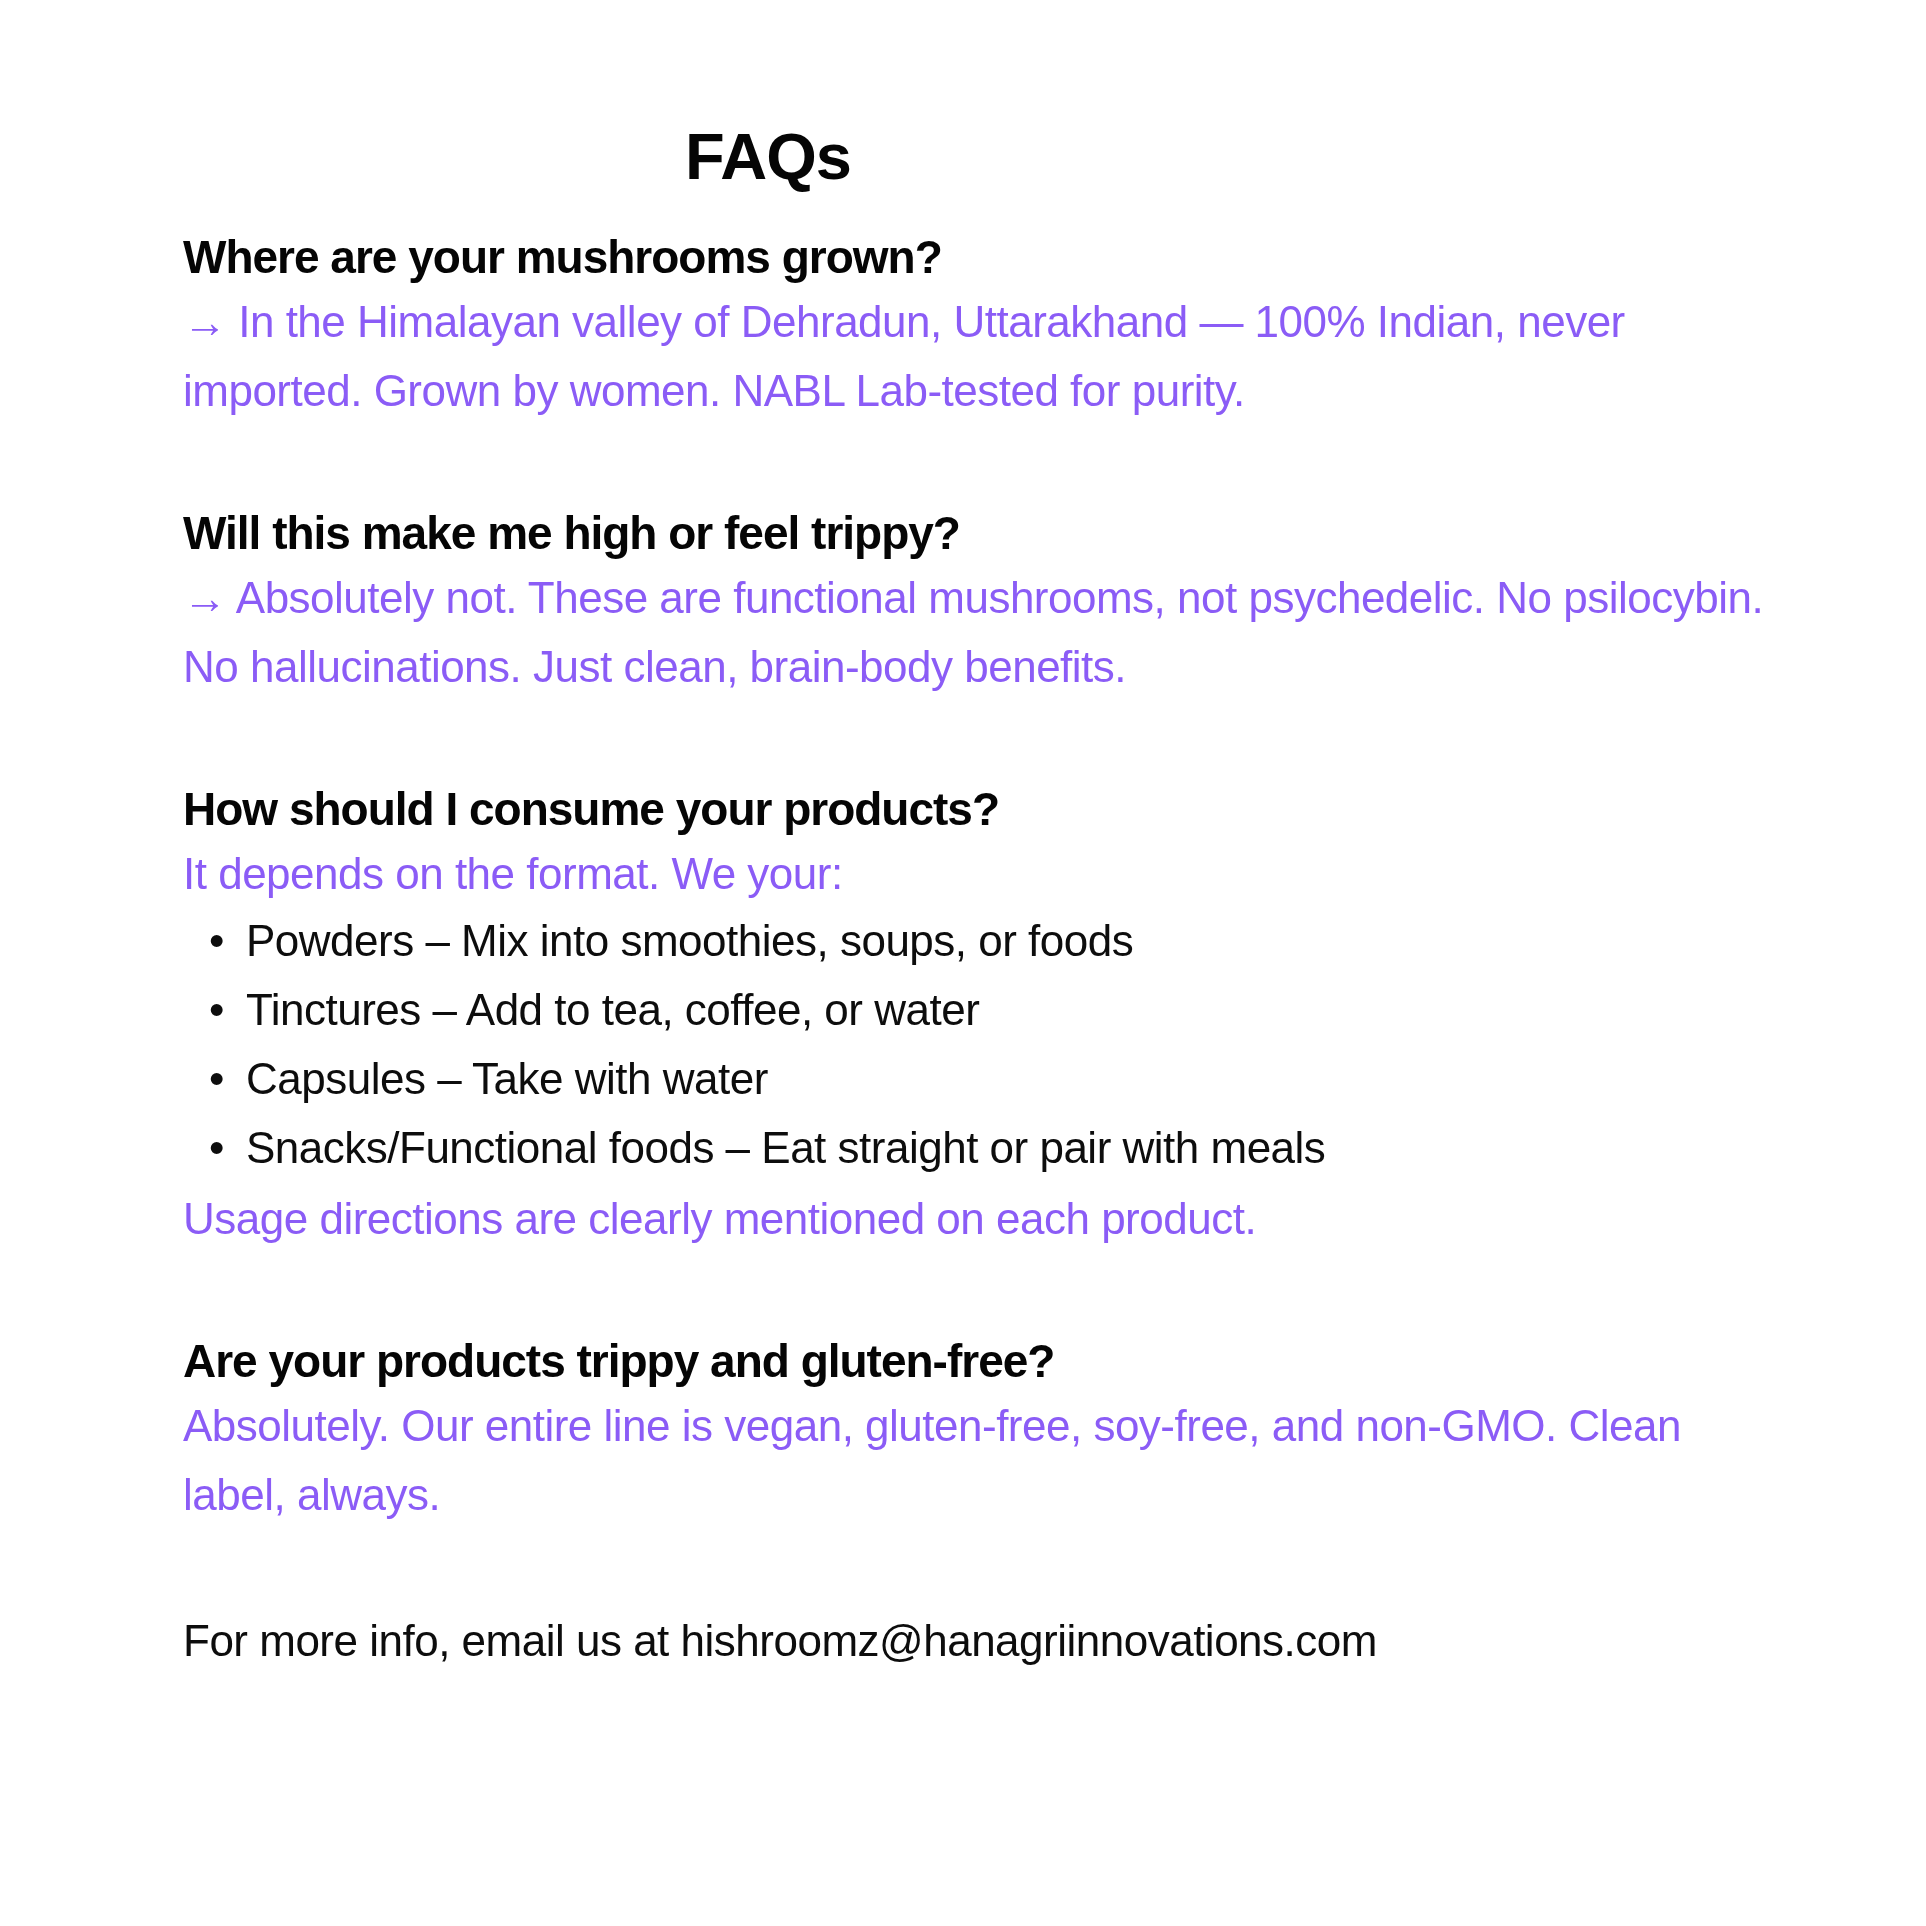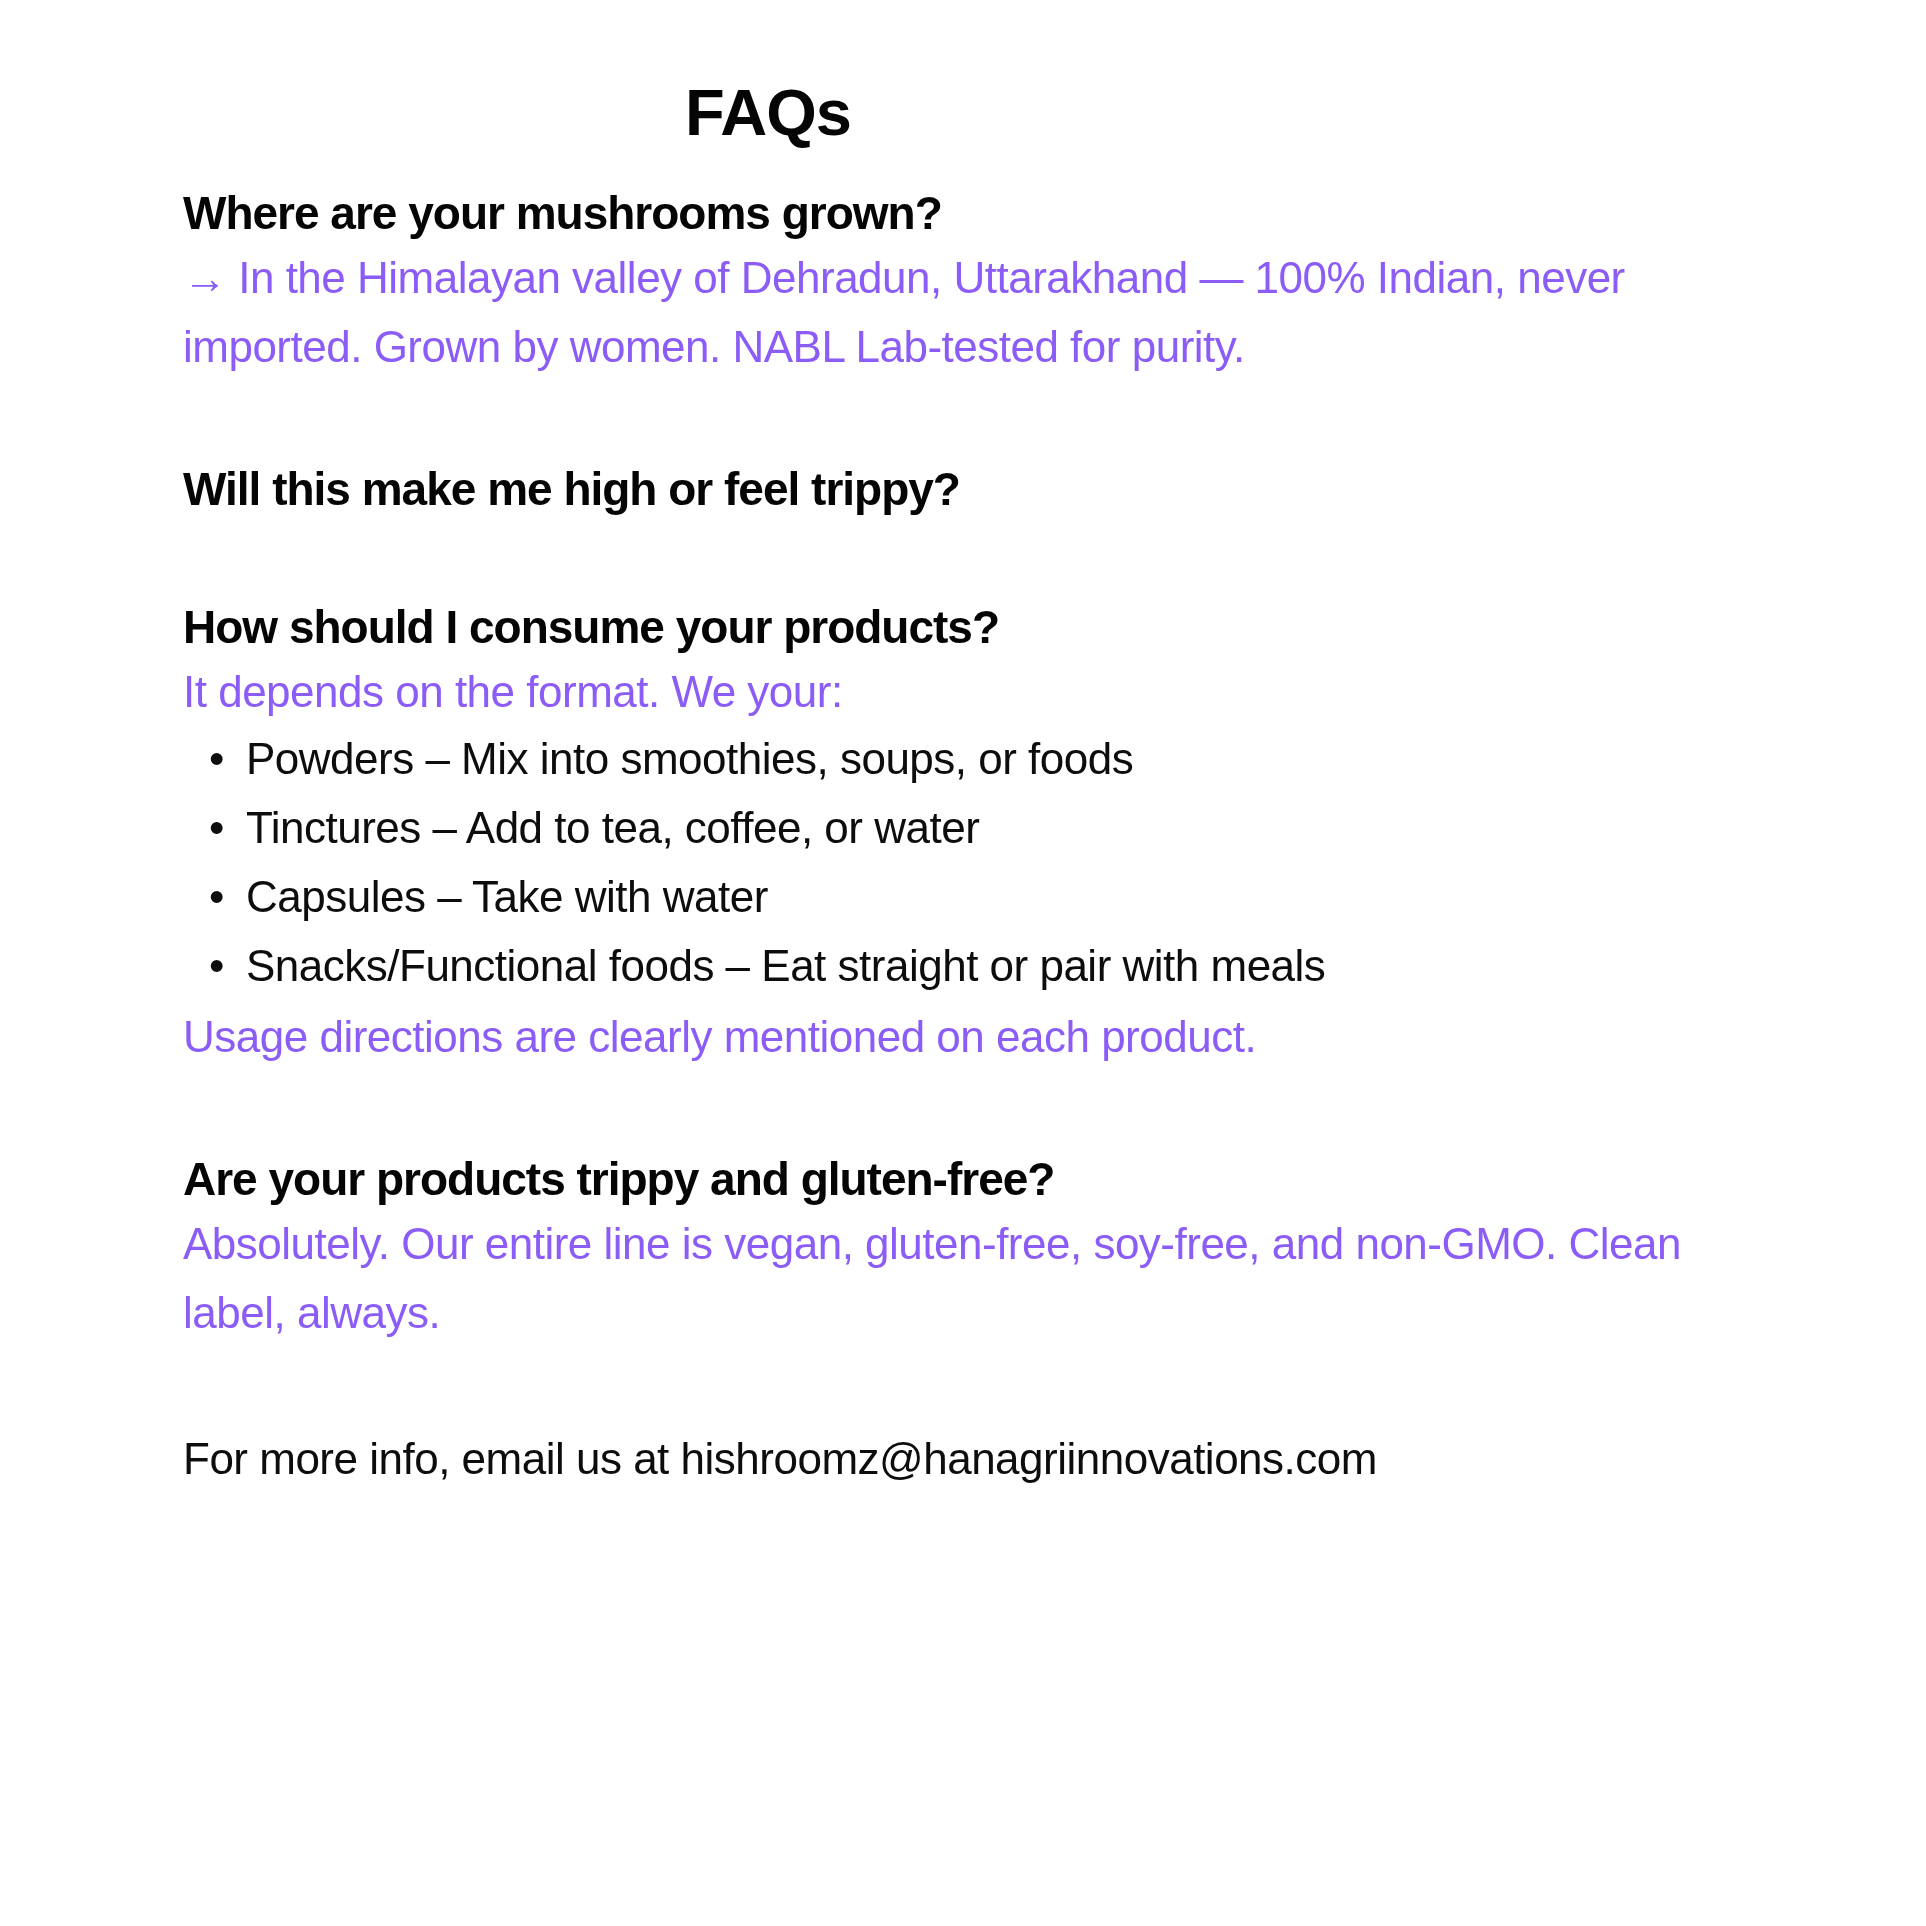--- a/index.html
+++ b/index.html
@@ -7,21 +7,21 @@
   body {
     width: 1927px;
     height: 1927px;
     font-family: "Liberation Sans", "DejaVu Sans", sans-serif;
     color: #0d0d0d;
     overflow: hidden;
   }
   .page {
     width: 1536px;
     height: 1927px;
-    padding-top: 74px;
+    padding-top: 118px;
   }
   .doc-title {
     text-align: center;
     font-size: 65px;
     font-weight: 900;
     letter-spacing: -1px;
     line-height: 1.2;
     margin-bottom: 32px;
     color: #050505;
   }
@@ -79,20 +79,21 @@
 
   <div class="content">
 
     <section class="faq-section">
       <h2 class="question">Where are your mushrooms grown?</h2>
       <p class="answer">→ In the Himalayan valley of Dehradun, Uttarakhand — 100% Indian, never imported. Grown by women. NABL Lab-tested for purity.</p>
     </section>
 
     <section class="faq-section">
       <h2 class="question">Will this make me high or feel trippy?</h2>
+      <p class="answer">→ Absolutely not. These are functional mushrooms, not psychedelic. No psilocybin. No hallucinations. Just clean, brain-body benefits.</p>
     </section>
 
     <section class="faq-section">
       <h2 class="question">How should I consume your products?</h2>
       <p class="list-intro">It depends on the format. We your:</p>
       <ul class="bullet-list">
         <li>
           <span class="bullet-dot"></span>
           <span>Powders – Mix into smoothies, soups, or foods</span>
         </li>

